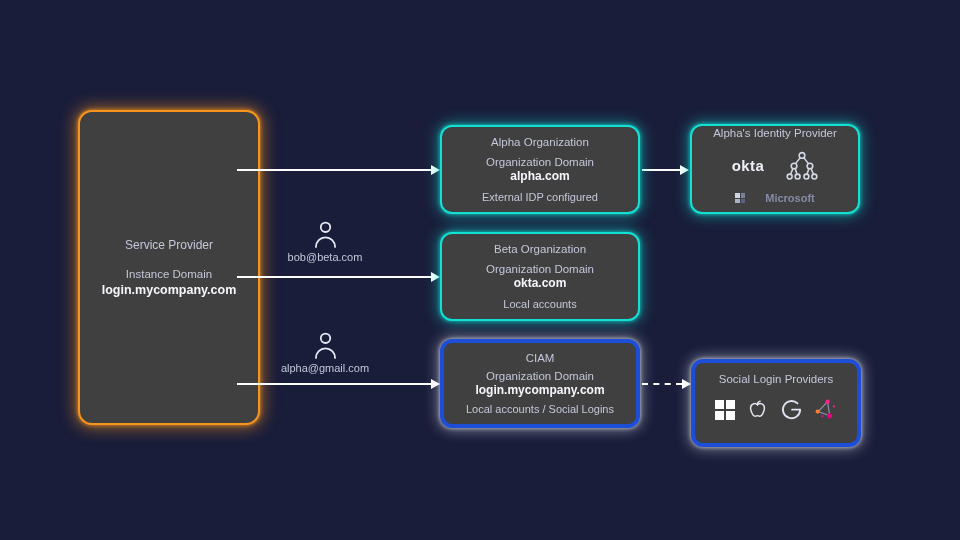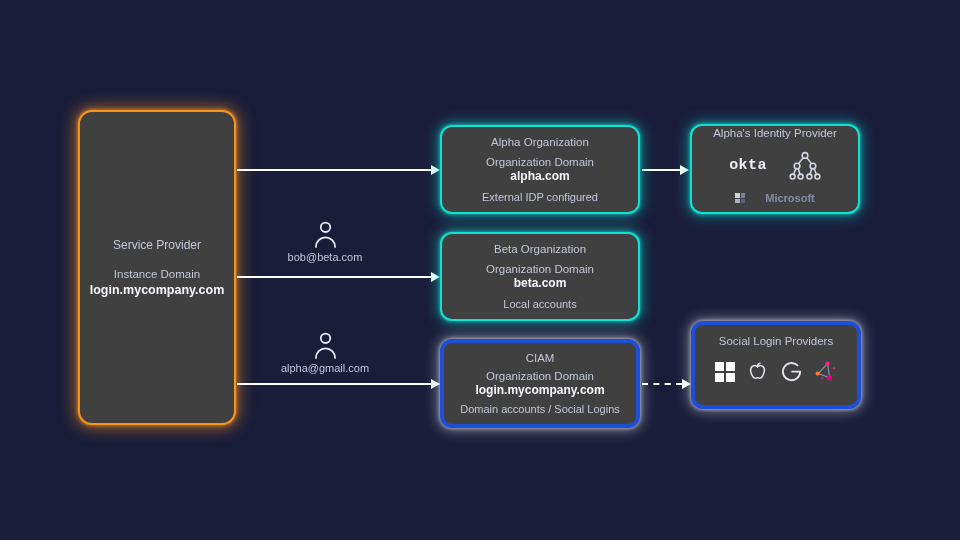--- a/index.html
+++ b/index.html
@@ -18,21 +18,21 @@
     box-shadow:0 0 16px 3px rgba(247,148,29,.55),0 0 4px rgba(247,148,29,.9);
   }
   .card.teal{
     border:2px solid #12e0d3;
     box-shadow:0 0 14px 2px rgba(18,224,211,.5),0 0 4px rgba(18,224,211,.8);
   }
   .card.white{
     border:4px solid #1d4ed8;
     box-shadow:0 0 14px 2px rgba(240,242,252,.45),0 0 4px rgba(255,255,255,.7);
   }
-  .sp-box{left:78px;top:110px;width:158px;height:315px;
+  .sp-box{left:78px;top:110px;width:182px;height:315px;
     display:flex;flex-direction:column;justify-content:center;align-items:center;}
   .sp-title{font-size:12px;}
   .sp-sub{font-size:11.5px;margin-top:16px;}
   .sp-domain{font-size:12.5px;font-weight:bold;color:#f6f7fc;margin-top:3px;}
 
   .org-box{left:440px;width:200px;height:89px;
     display:flex;flex-direction:column;justify-content:space-between;align-items:center;
     padding:9px 6px;}
   .org-title{font-size:11.5px;}
   .org-mid{font-size:11.5px;line-height:1.25;}
@@ -47,30 +47,30 @@
   .arrow.dashed{border-top-style:dashed;}
   .arrow::after{
     content:"";position:absolute;right:-9px;top:-6px;width:0;height:0;
     border-left:9px solid #ffffff;border-top:5px solid transparent;border-bottom:5px solid transparent;
   }
 
   .idp-box{left:690px;top:124px;width:170px;height:90px;
     display:flex;flex-direction:column;justify-content:space-between;align-items:center;
     padding:1px 6px 8px;}
   .idp-title{font-size:11.5px;}
-  .logo-row{display:flex;align-items:center;justify-content:center;gap:22px;font-family:Liberation Mono, monospace;}
+  .logo-row{display:flex;align-items:center;justify-content:center;gap:22px;}
   .okta{font-size:15px;font-weight:800;letter-spacing:.4px;color:#eef0f8;line-height:1;}
   .ms-row{display:flex;align-items:center;justify-content:center;gap:20px;}
   .ms-grid{display:grid;grid-template-columns:4.5px 4.5px;grid-template-rows:4.5px 4.5px;gap:1px;}
   .ms-grid i{display:block;}
   .ms-grid .q1{background:#d0d4e0;}.ms-grid .q2{background:#7a8099;}
   .ms-grid .q3{background:#aab0c4;}.ms-grid .q4{background:#596080;}
   .ms-word{font-size:11px;font-weight:bold;color:#858ba4;}
 
-  .social-box{left:691px;top:321px;width:170px;height:88px;
+  .social-box{left:691px;top:359px;width:170px;height:88px;
     display:flex;flex-direction:column;align-items:center;padding:10px 8px;}
   .social-title{font-size:11.5px;}
   .social-icons{display:flex;align-items:center;justify-content:center;gap:11px;margin-top:13px;}
   .msq{display:grid;grid-template-columns:9px 9px;grid-template-rows:9px 9px;gap:2px;}
   .msq i{display:block;background:#ffffff;}
 </style>
 </head>
 <body>
 
 <div class="stage">
@@ -112,32 +112,32 @@
       <div>Organization Domain</div>
       <div class="org-domain">alpha.com</div>
     </div>
     <div class="org-foot">External IDP configured</div>
   </div>
 
   <div class="card teal org-box" style="top:232px">
     <div class="org-title">Beta Organization</div>
     <div class="org-mid">
       <div>Organization Domain</div>
-      <div class="org-domain">beta.com</div>
+      <div class="org-domain">okta.com</div>
     </div>
     <div class="org-foot">Local accounts</div>
   </div>
 
   <div class="card white org-box" style="top:339px">
     <div class="org-title">CIAM</div>
     <div class="org-mid">
       <div>Organization Domain</div>
       <div class="org-domain">login.mycompany.com</div>
     </div>
-    <div class="org-foot">Domain accounts / Social Logins</div>
+    <div class="org-foot">Local accounts / Social Logins</div>
   </div>
 
   <div class="card teal idp-box">
     <div class="idp-title">Alpha's Identity Provider</div>
     <div class="logo-row">
       <span class="okta">okta</span>
       <svg width="32" height="30" viewBox="0 0 36 34">
         <g fill="none" stroke="#d4d7e4" stroke-width="1.8">
           <circle cx="18" cy="5" r="3.2"></circle>
           <circle cx="9" cy="17" r="3.2"></circle>

